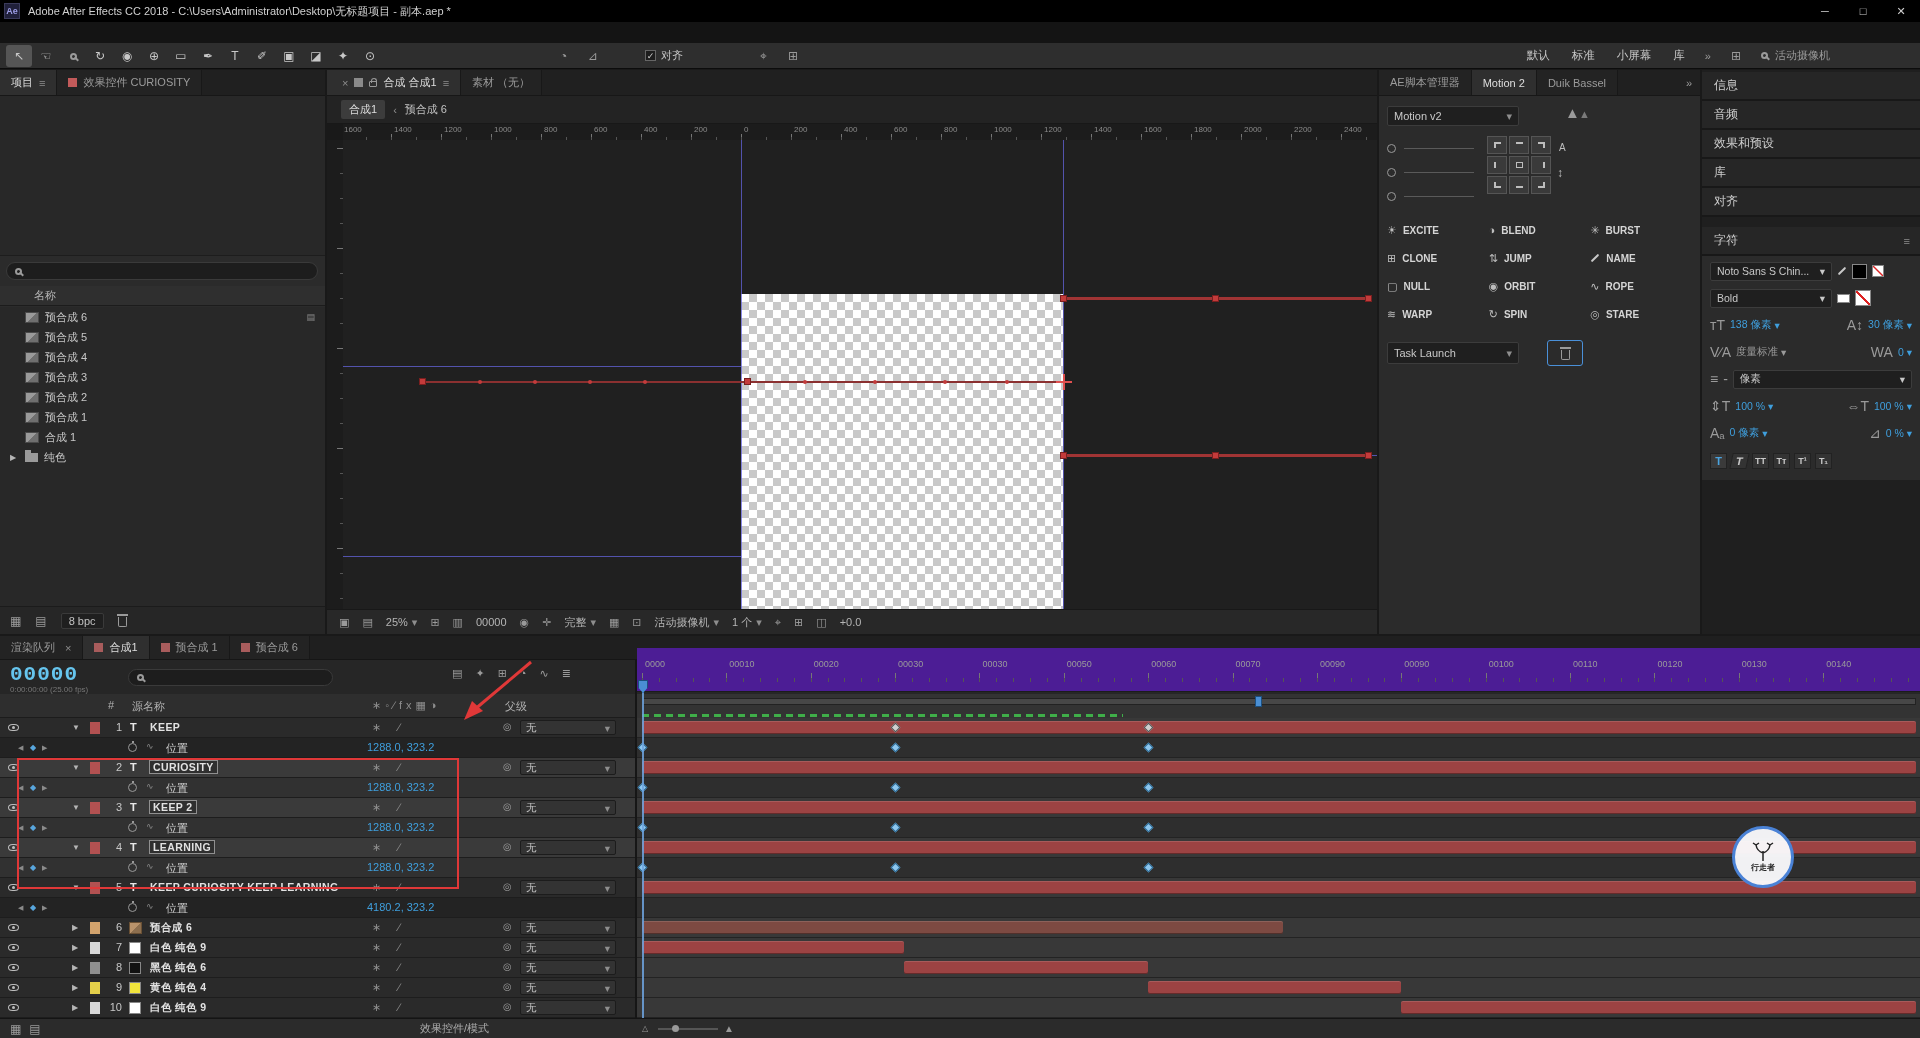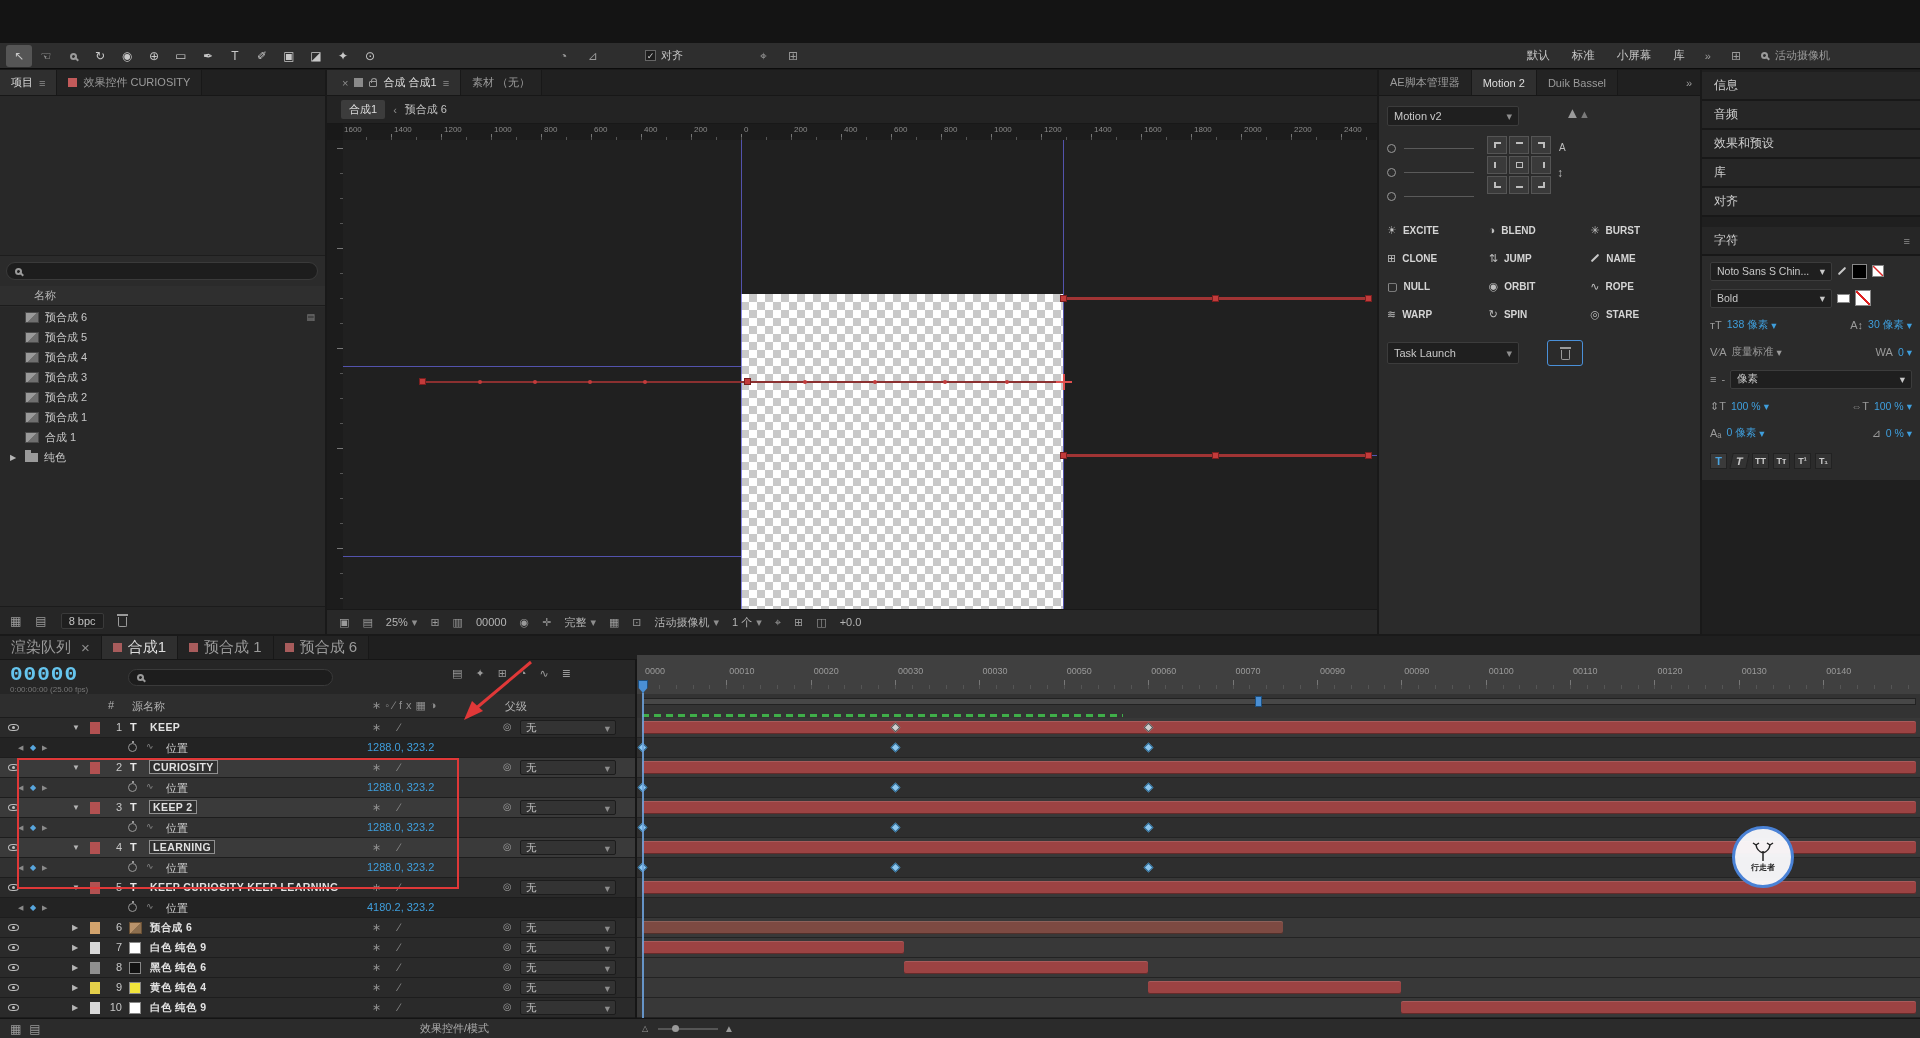--- a/index.html
+++ b/index.html
@@ -100,40 +100,40 @@
 .a-bl{border-bottom:2px solid #bdbdbd;border-left:2px solid #bdbdbd}
 .a-b{border-bottom:2px solid #bdbdbd}
 .a-br{border-bottom:2px solid #bdbdbd;border-right:2px solid #bdbdbd}
 #motion-buttons{position:absolute;left:8px;right:8px;top:150px;display:grid;grid-template-columns:repeat(3,1fr);row-gap:8px}
 .m-btn{display:flex;align-items:center;gap:6px;height:20px;color:#d5d5d5;font-size:10px;font-weight:bold}
 .m-ic{color:#bdbdbd;font-size:11px;font-weight:normal}
 
 .rp-h{height:29px;background:#262626;border-bottom:2px solid #181818;display:flex;align-items:center;padding-left:12px;color:#cfcfcf;font-size:12px}
 .c-row{position:absolute;left:8px;right:8px;height:22px;display:flex;align-items:center;gap:5px}
 .c-dd{background:#1f1f1f;border:1px solid #3c3c3c;border-radius:2px;height:19px;display:flex;align-items:center;justify-content:space-between;padding:0 6px;color:#c8c8c8;font-size:10.5px}
-.c-ic{color:#9a9a9a;font-size:11px}
+.c-ic{color:#9a9a9a;font-size:14px}
 .blue{color:#3f9fdd}
 .c-val{font-size:10.5px;display:flex;align-items:center;gap:3px}
 .swatch{display:inline-block;border:1px solid #888}
 .stroke-sw{width:16px;height:16px;background:linear-gradient(to top right,#fff 44%,#d22 46%,#d22 54%,#fff 56%)}
 .c-tbtn{width:17px;height:16px;display:flex;align-items:center;justify-content:center;color:#c8c8c8;font-weight:bold;font-size:11px;background:#333;border:1px solid #222}
 .c-tbtn.on{color:#4aa3df;background:#3a3a3a}
 
 #timeline{position:absolute;left:0;top:636px;width:1920px;height:402px;background:#262626;outline:1px solid #191919}
 #tl-tabs{position:absolute;left:0;top:0;right:0;height:24px;background:#1f1f1f;display:flex;border-bottom:1px solid #161616}
-#tl-tabs .tab{font-size:15px}
+#tl-tabs .tab{font-size:11px}
 .tab-x{color:#8e8e8e;margin-left:4px}
 .tlchip{background:#a85c5c}
 #tl-timecode{position:absolute;left:10px;top:27px;color:#66c5ee;font-size:21px;font-weight:bold;letter-spacing:1px;font-family:"Liberation Mono","DejaVu Sans Mono",monospace}
 #tl-timecode-sub{position:absolute;left:10px;top:49px;color:#767676;font-size:8px}
 #tl-search{position:absolute;left:128px;top:33px;width:205px;height:17px;background:#1d1d1d;border:1px solid #3a3a3a;border-radius:9px;display:flex;align-items:center;gap:6px;padding:0 8px}
 #tl-band-icons{position:absolute;left:452px;top:31px;display:flex;gap:13px;color:#9a9a9a;font-size:11px}
 #tl-header{position:absolute;left:0;top:58px;width:637px;height:24px;background:#2e2e2e;border-bottom:1px solid #1c1c1c}
 #tl-header span{position:absolute;top:5px;color:#b0b0b0}
-#tl-ruler{position:absolute;left:637px;top:19px;width:1283px;height:44px;background:#404040;border-bottom:1px solid #1c1c1c;overflow:hidden}
+#tl-ruler{position:absolute;left:637px;top:12px;width:1283px;height:44px;background:#4c1d95;border-bottom:1px solid #1c1c1c;overflow:hidden}
 .tr-lb{position:absolute;top:11px;font-size:9px;color:#9a9a9a}
 .tr-tick{position:absolute;top:25px;width:1px;height:9px;background:#777}
 .tr-tick.minor{top:30px;height:4px;background:#555}
 #tl-waband{position:absolute;left:637px;top:58px;width:1283px;height:24px;background:#333}
 .wa-bar{position:absolute;top:4px;height:7px;background:#474747;border:1px solid #222}
 .wa-green{position:absolute;top:20px;height:3px;background:repeating-linear-gradient(90deg,#3fae49 0 7px,transparent 7px 12px)}
 .wa-marker{position:absolute;top:2px;width:7px;height:11px;background:#4a8fd4;border:1px solid #1d4f7e}
 #tl-rows{position:absolute;left:0;top:82px;right:0;height:300px}
 .tl-row{position:absolute;left:0;right:0;height:20px}
 .tl-l{position:absolute;left:0;width:637px;height:100%;background:#2a2a2a;border-bottom:1px solid #1d1d1d}
@@ -170,20 +170,29 @@
 
 #anno-rect{position:absolute;left:17px;top:758px;width:442px;height:131px;border:2px solid #e03838;z-index:40}
 #watermark{position:absolute;left:1732px;top:826px;width:62px;height:62px;border-radius:50%;border:3px solid #4a82d6;background:rgba(250,250,252,.96);z-index:41;display:flex;flex-direction:column;align-items:center;justify-content:center;color:#222}
 #watermark .wm-txt{font-size:8px;font-weight:bold;color:#222}
 </style>
 </head>
 <body>
 
 <div id="app">
 
+  <div id="titlebar">
+    <div class="app-icon">Ae</div>
+    <div class="title-text">Adobe After Effects CC 2018 - C:\Users\Administrator\Desktop\无标题项目 - 副本.aep *</div>
+    <div id="win-btns">
+      <div class="win-btn">─</div>
+      <div class="win-btn">□</div>
+      <div class="win-btn close">✕</div>
+    </div>
+  </div>
 
 
   <div id="toolbar">
     <div id="tools">
         <div class="tool sel">
           <span class="tool-g">↖</span>
         </div>
         <div class="tool">
           <span class="tool-g">☜</span>
         </div>

